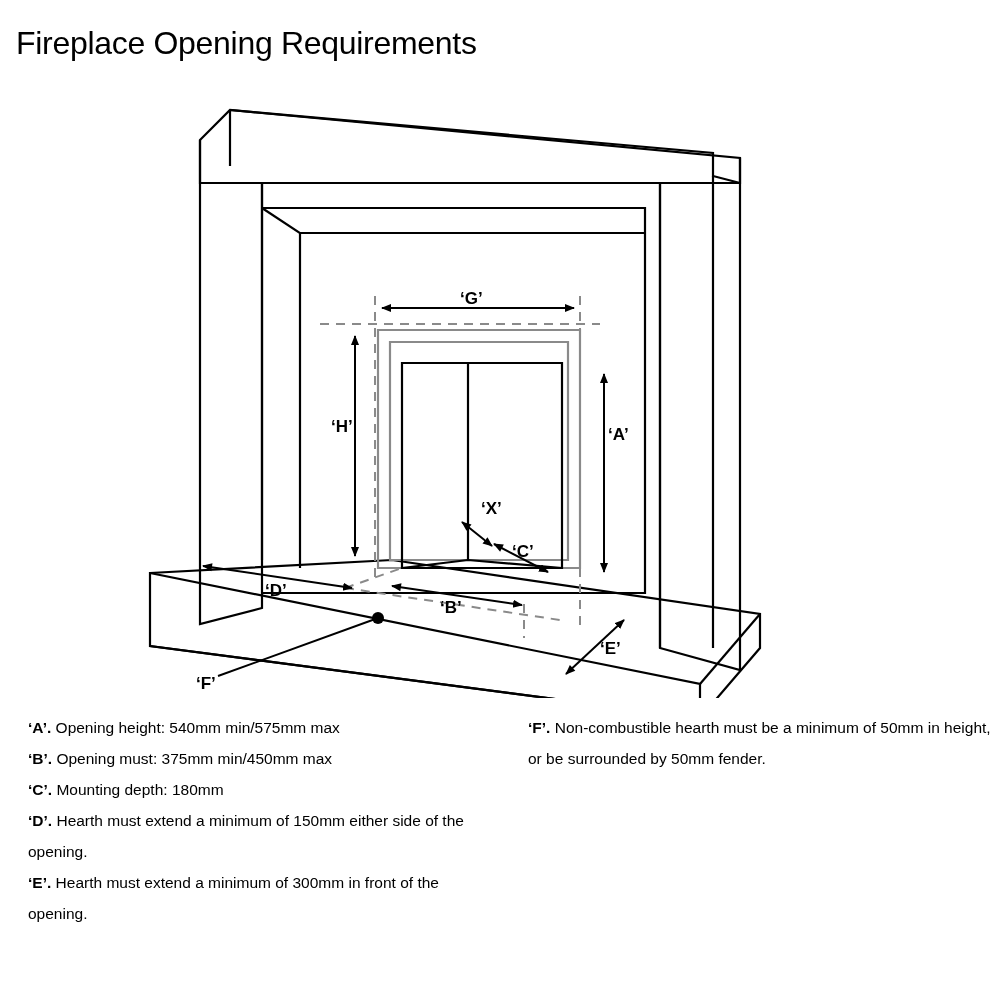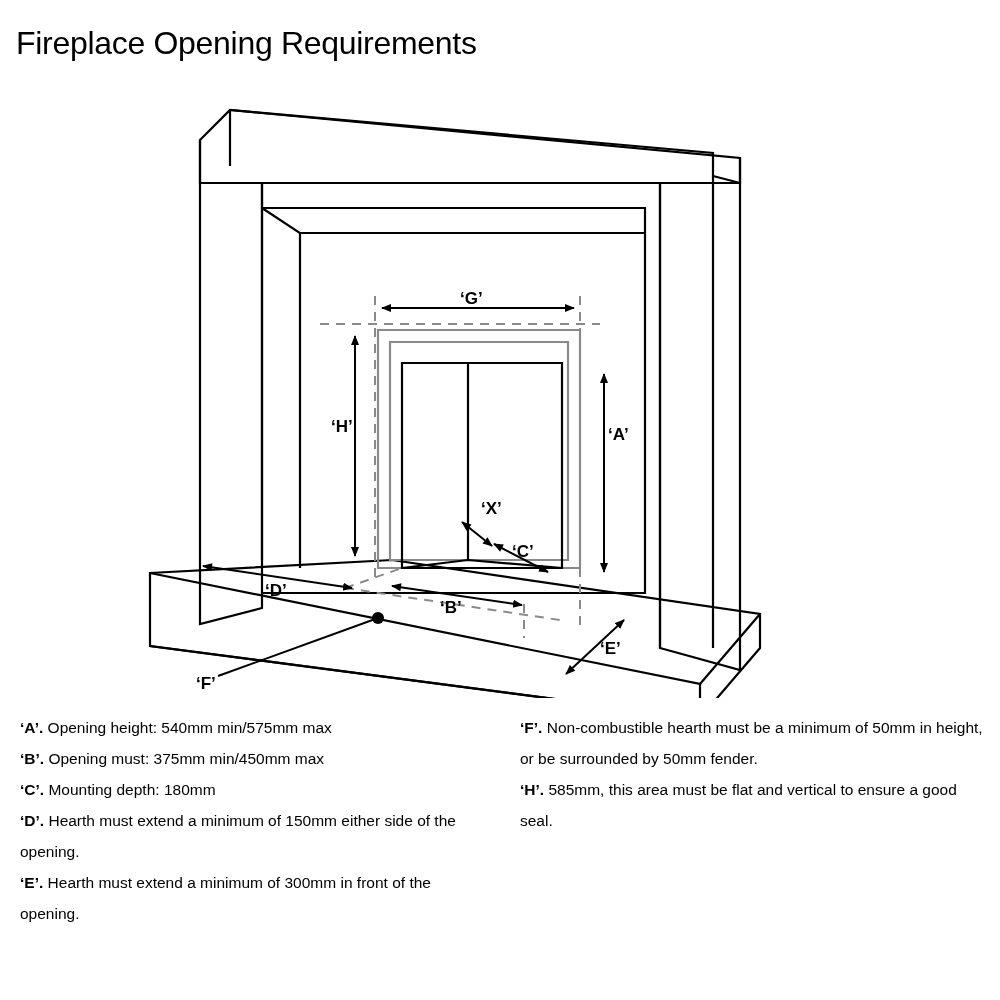--- a/index.html
+++ b/index.html
@@ -31,21 +31,21 @@
   }
   .diagram {
     position: absolute;
     left: 0;
     top: 48px;
     width: 1000px;
     height: 650px;
   }
   .legend {
     position: absolute;
-    left: 0;
+    left: 8px;
     top: 712px;
     width: 988px;
     height: 288px;
   }
   .legend-col {
     position: absolute;
     top: 0;
     font-size: 15.5px;
     line-height: 31px;
   }
@@ -186,18 +186,17 @@
     <div class="legend-col left">
       <p class="legend-entry"><span class="key">‘A’.</span><span> Opening height: 540mm min/575mm max</span></p>
       <p class="legend-entry"><span class="key">‘B’.</span><span> Opening must: 375mm min/450mm max</span></p>
       <p class="legend-entry"><span class="key">‘C’.</span><span> Mounting depth: 180mm</span></p>
       <p class="legend-entry"><span class="key">‘D’.</span><span> Hearth must extend a minimum of 150mm either side of the opening.</span></p>
       <p class="legend-entry"><span class="key">‘E’.</span><span> Hearth must extend a minimum of 300mm in front of the opening.</span></p>
     </div>
 
     <div class="legend-col right">
       <p class="legend-entry"><span class="key">‘F’.</span><span> Non-combustible hearth must be a minimum of 50mm in height, or be surrounded by 50mm fender.</span></p>
-      <p class="legend-entry"><span class="key">‘H’.</span><span> 585mm, this area must be flat and vertical to ensure a good seal.</span></p>
     </div>
 
   </div>
 
 </div>
 
 </body></html>

